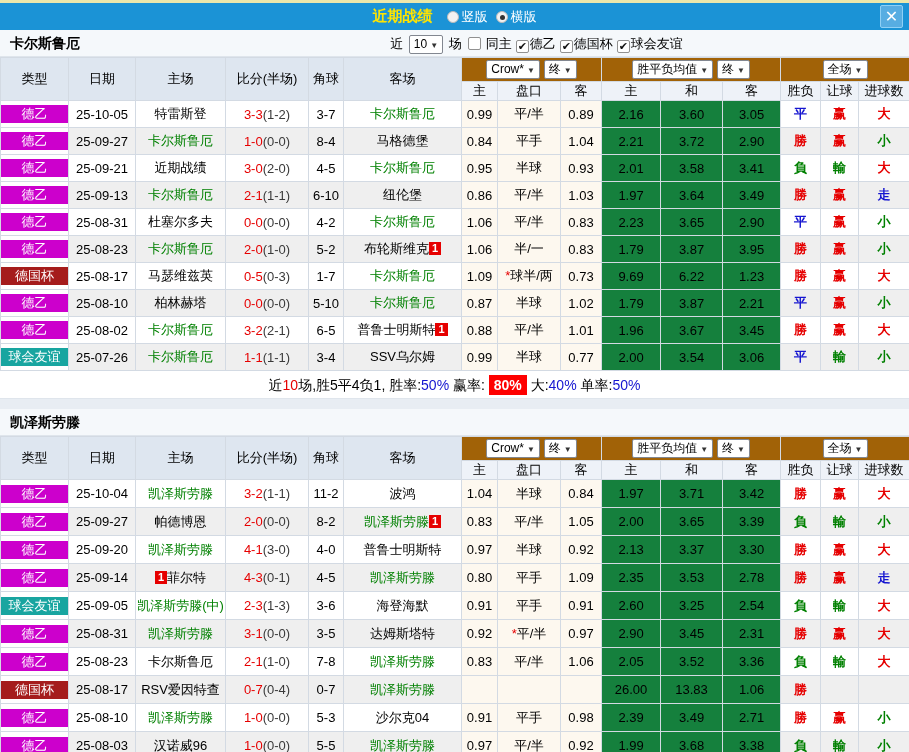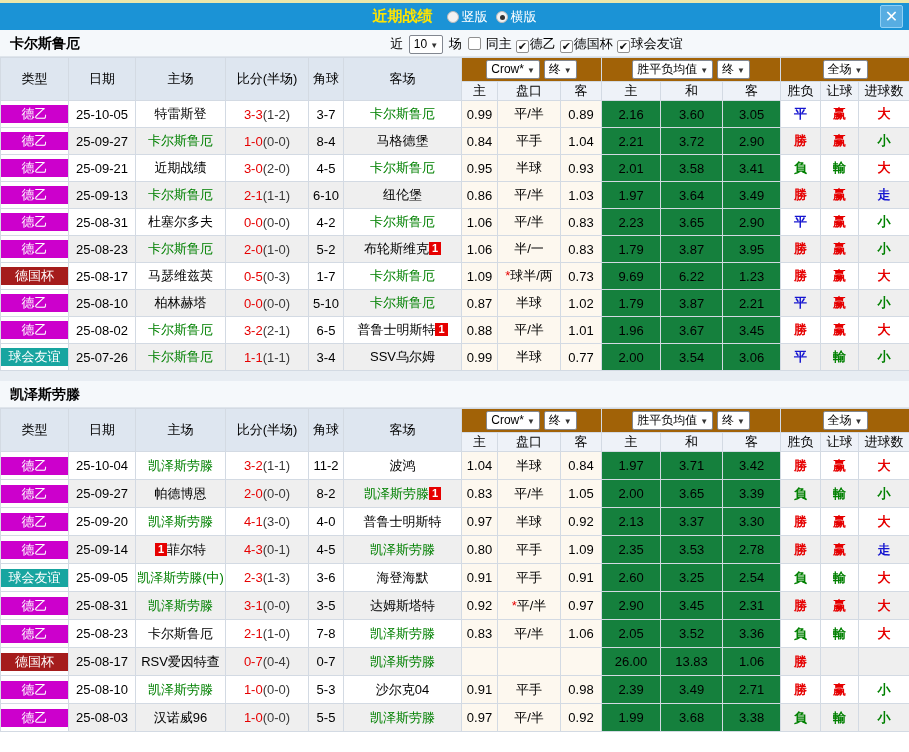--- a/index.html
+++ b/index.html
@@ -300,20 +300,21 @@
             <td class="blue">2.00</td>
             <td class="blue">3.54</td>
             <td class="blue">3.06</td>
             <td class="alt mark" style="color: rgb(21, 21, 208);">平</td>
             <td class="alt mark" style="color: rgb(0, 128, 0);">輸</td>
             <td class="alt mark" style="color: rgb(0, 128, 0);">小</td>
           </tr>
         </tbody>
       </table>
     </div>
+  <div class="summary-row" id="summary-0"><span>近</span><span class="sum-red">10</span><span>场,胜5平4负1, 胜率:</span><span class="sum-blue">50%</span><span> 赢率: </span><span class="sum-hl">80%</span><span> 大:</span><span class="sum-blue">40%</span><span> 单率:</span><span class="sum-blue">50%</span></div>
 
   <div class="spacer"></div>
 
   <div class="section-header">
     <span class="team-name">凯泽斯劳滕</span>
   </div>
   <div id="table-1">
       <table class="t2">
         <colgroup>
           <col style="width: 68px;">

